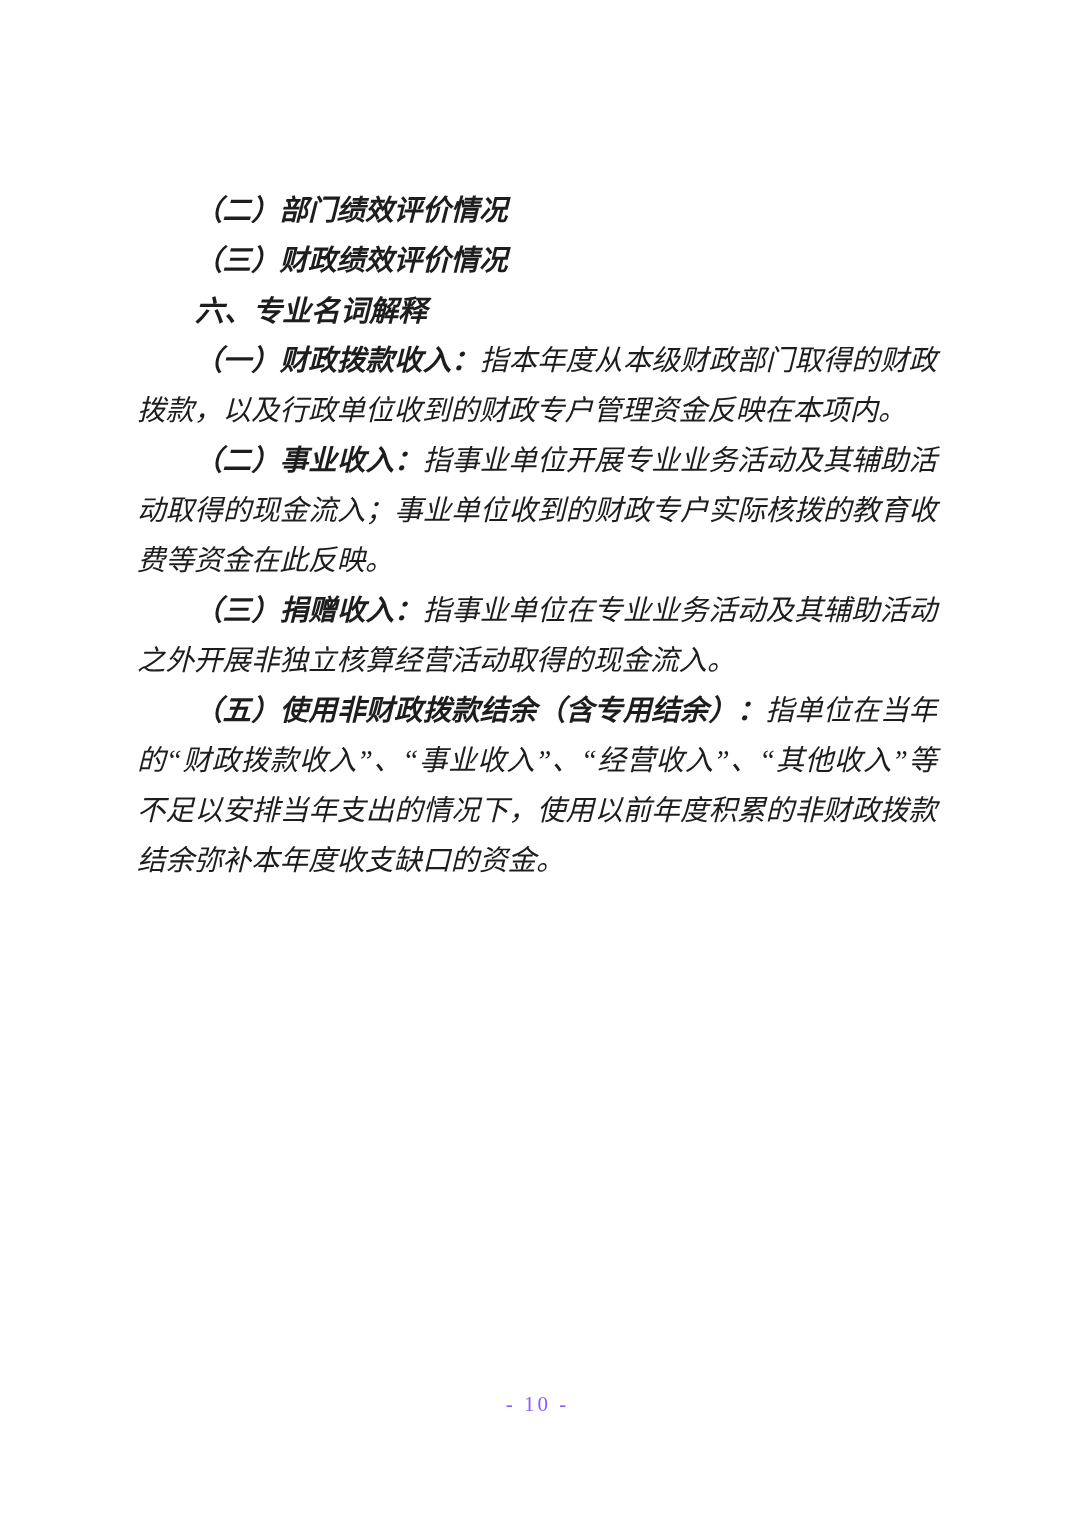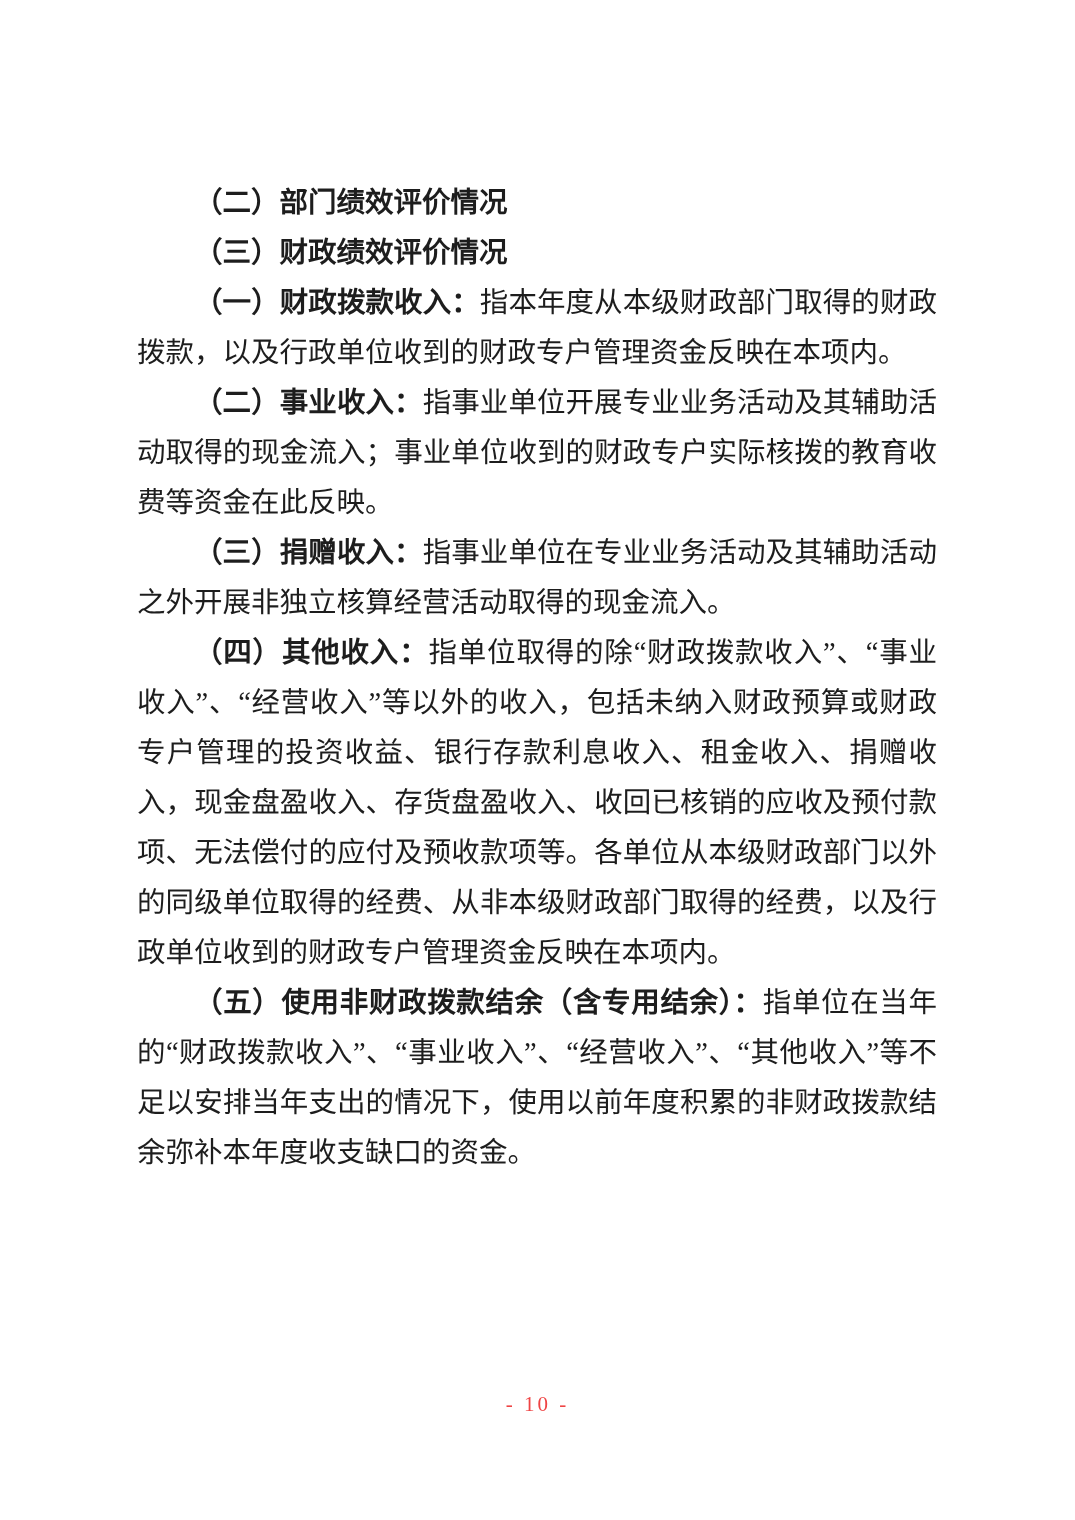--- a/index.html
+++ b/index.html
@@ -12,22 +12,23 @@
     width: 1075px;
     height: 1520px;
     background: #ffffff;
     overflow: hidden;
     font-family: "Liberation Serif", "DejaVu Serif", serif;
     color: #1d1d1d;
   }
   .content {
     position: absolute;
     left: 137px;
-    top: 178px;
+    top: 186px;
     width: 800px;
+    font-style: italic;
   }
   .para {
     margin: 0;
     font-size: 28.5px;
     line-height: 50px;
     text-align: justify;
     text-indent: 2em;
     word-break: break-all;
   }
   .para.heading {
@@ -45,32 +46,32 @@
   .footer {
     position: absolute;
     left: 0;
     top: 1392px;
     width: 100%;
     text-align: center;
   }
   .page-number {
     font-size: 21px;
     letter-spacing: 3px;
-    color: #ef4444;
+    color: #8b5cf6;
   }
 </style>
 </head>
 <body>
 
 <div class="page">
   <div class="content" id="doc-body">
       <p class="para subheading">（二）部门绩效评价情况</p>
       <p class="para subheading">（三）财政绩效评价情况</p>
+      <p class="para heading">六、专业名词解释</p>
       <p class="para term"><b>（一）财政拨款收入：</b><span>指本年度从本级财政部门取得的财政拨款，以及行政单位收到的财政专户管理资金反映在本项内。</span></p>
       <p class="para term"><b>（二）事业收入：</b><span>指事业单位开展专业业务活动及其辅助活动取得的现金流入；事业单位收到的财政专户实际核拨的教育收费等资金在此反映。</span></p>
       <p class="para term"><b>（三）捐赠收入：</b><span>指事业单位在专业业务活动及其辅助活动之外开展非独立核算经营活动取得的现金流入。</span></p>
-      <p class="para term"><b>（四）其他收入：</b><span>指单位取得的除“财政拨款收入”、“事业收入”、“经营收入”等以外的收入，包括未纳入财政预算或财政专户管理的投资收益、银行存款利息收入、租金收入、捐赠收入，现金盘盈收入、存货盘盈收入、收回已核销的应收及预付款项、无法偿付的应付及预收款项等。各单位从本级财政部门以外的同级单位取得的经费、从非本级财政部门取得的经费，以及行政单位收到的财政专户管理资金反映在本项内。</span></p>
       <p class="para term"><b>（五）使用非财政拨款结余（含专用结余）：</b><span>指单位在当年的“财政拨款收入”、“事业收入”、“经营收入”、“其他收入”等不足以安排当年支出的情况下，使用以前年度积累的非财政拨款结余弥补本年度收支缺口的资金。</span></p>
     </div>
   <div class="footer">
     <span class="page-number">- 10 -</span>
   </div>
 </div>
 
 </body></html>

